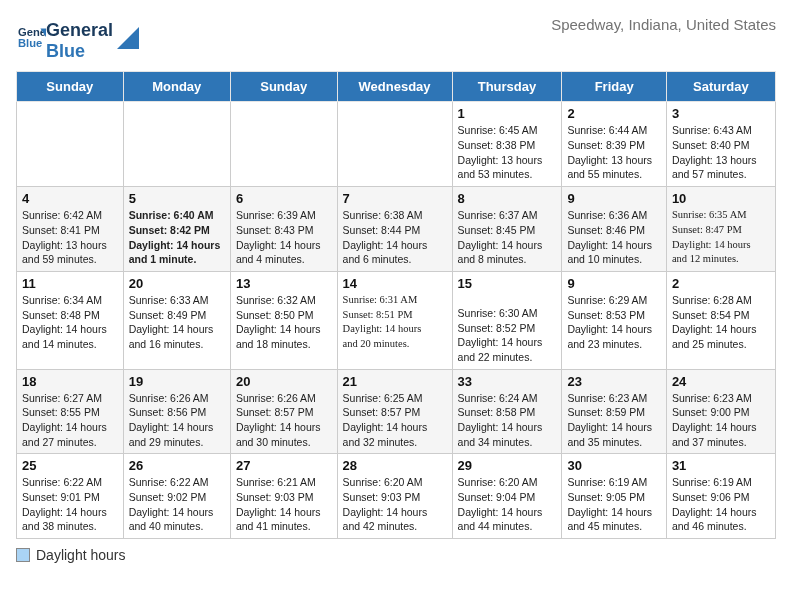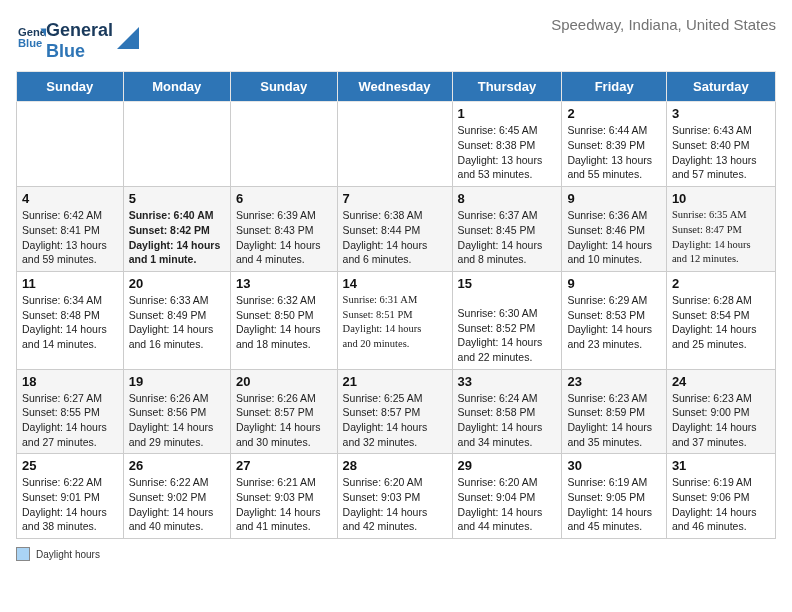--- a/index.html
+++ b/index.html
@@ -76,21 +76,21 @@
     .day-detail {
       color: #222;
       font-size: 10.5px;
       line-height: 1.4;
     }
     .empty-cell {
       background: #fff !important;
     }
     .footer {
       margin-top: 8px;
-      font-size: 10px;
+      font-size: 14px;
       color: #333;
       text-align: left;
     }
     .footer-row {
       display: flex;
       align-items: center;
       gap: 6px;
     }
     .footer-color-box {
       width: 14px;

